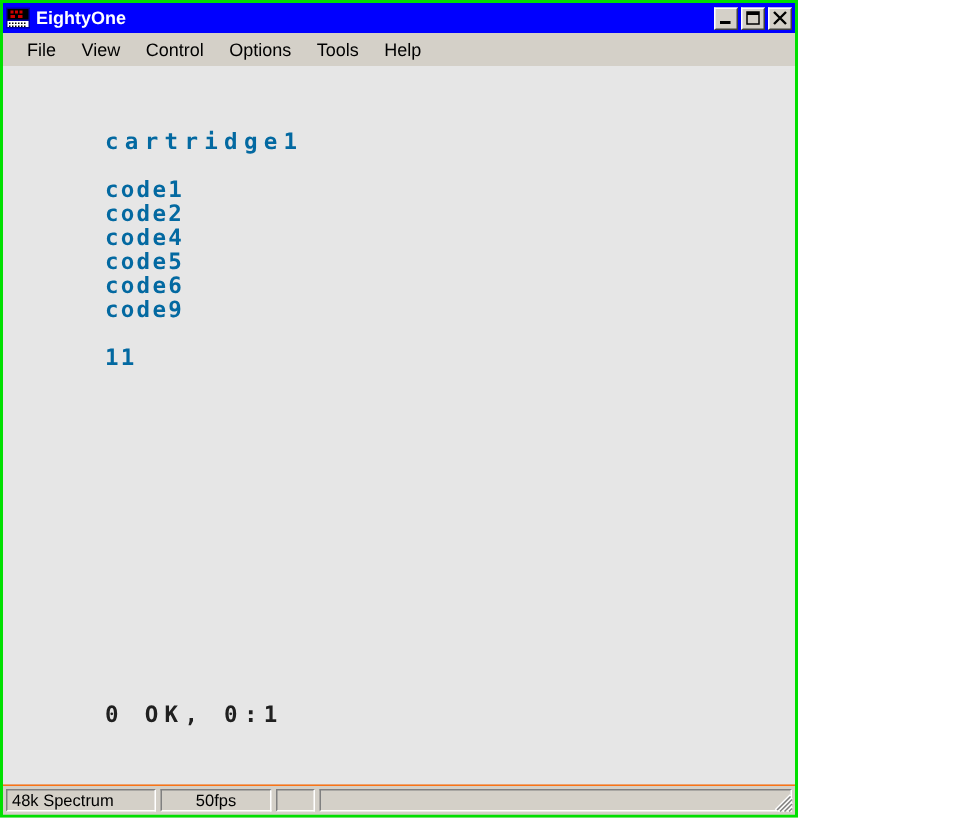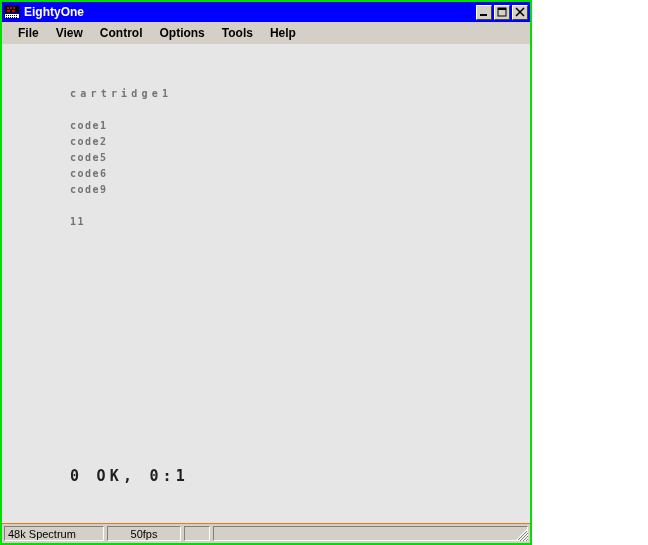--- a/index.html
+++ b/index.html
@@ -73,21 +73,20 @@
 
   
   #menu-bar {
     height: 22px;
     min-height: 22px;
     background: #d4d0c8;
     display: flex;
     align-items: center;
     padding-left: 8px;
     box-sizing: border-box;
-    font-weight: bold;
   }
   .menu-item {
     font-size: 12px;
     color: #000000;
     padding: 2px 8px;
     margin-right: 1px;
     white-space: nowrap;
     font-family: "Liberation Sans", sans-serif;
   }
 
@@ -99,26 +98,26 @@
     overflow: hidden;
   }
   #screen-text {
     position: absolute;
     left: 68px;
     top: 42px;
     color: #1a1a1a;
   }
   .zx-line {
     font-family: "DejaVu Sans Mono", "Liberation Mono", monospace;
-    font-size: 10px;
+    font-size: 15px;
     line-height: 16px;
     height: 16px;
     letter-spacing: 1.5px;
     white-space: pre;
-    color: #737373;
+    color: #0369a1;
     font-weight: bold;
     -webkit-font-smoothing: none;
   }
   .zx-line.wide { letter-spacing: 4.2px; }
   .zx-blank { height: 16px; }
   #status-line {
     position: absolute;
     left: 68px;
     top: 424px;
     font-family: "DejaVu Sans Mono", "Liberation Mono", monospace;
@@ -228,20 +227,21 @@
     <div class="menu-item">Tools</div>
     <div class="menu-item">Help</div>
   </div>
 
   <div id="emulator-screen">
     <div id="screen-text">
       <div class="zx-line wide">cartridge1</div>
       <div class="zx-blank"></div>
       <div class="zx-line">code1</div>
       <div class="zx-line">code2</div>
+      <div class="zx-line">code4</div>
       <div class="zx-line">code5</div>
       <div class="zx-line">code6</div>
       <div class="zx-line">code9</div>
       <div class="zx-blank"></div>
       <div class="zx-line">11</div>
     </div>
     <div id="status-line">0 OK, 0:1</div>
   </div>
 
   <div id="status-bar">

